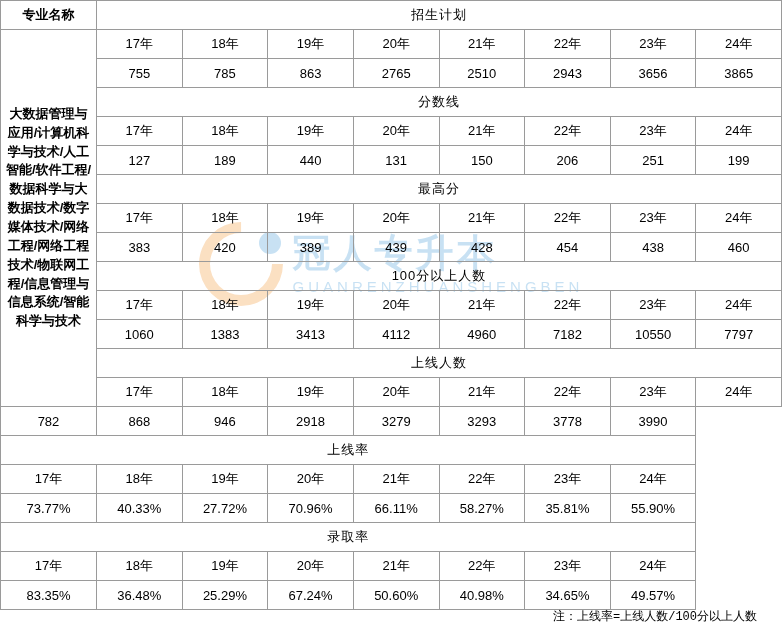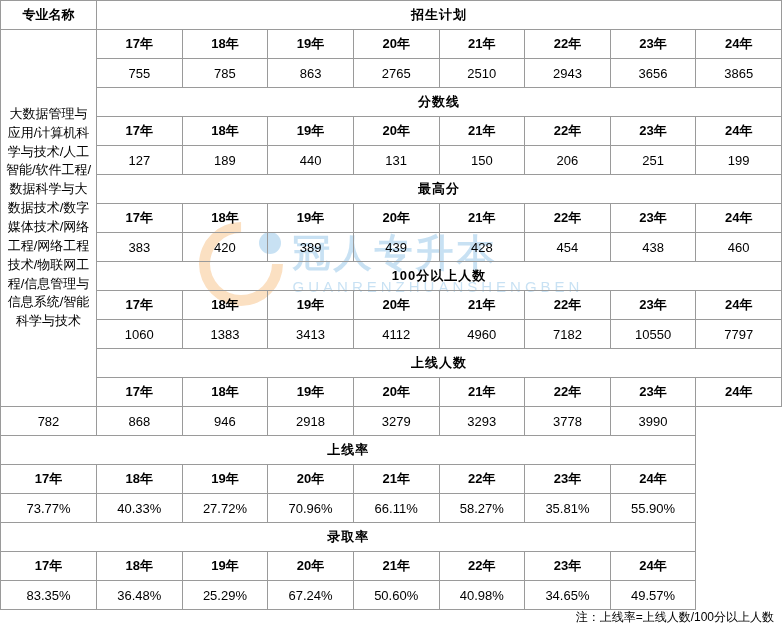--- a/index.html
+++ b/index.html
@@ -81,49 +81,50 @@
     border: 1px solid #9a9a9a;
     text-align: center;
     vertical-align: middle;
     font-size: 13px;
     color: #000;
     height: 29px;
     background: transparent;
   }
   td.header-band {
     background: #f2b183;
-    font-weight: bold;
+    font-weight: normal;
     font-size: 14px;
     letter-spacing: 1px;
   }
   td.year-cell {
     background: #f8cbad;
     font-size: 13px;
-    font-weight: bold;
   }
   td.name-cell {
     background: #f8cbad;
     font-size: 13px;
     line-height: 1.45;
     padding: 2px 3px;
     word-break: break-all;
+    font-weight: bold;
   }
   td.value-cell {
     background: #ffffff00;
   }
   .name-col { width: 96px; }
   .note {
     position: absolute;
-    right: 8px;
+    right: 25px;
     bottom: 6px;
     z-index: 10;
     font-size: 12px;
     color: #000;
     line-height: 1.6;
     text-align: left;
+    font-family: Liberation Mono, monospace;
   }
 </style>
 </head>
 <body>
 
 <div id="root">
 
   <div class="watermark">
     <div class="wm-inner">
       <div class="wm-mark">

